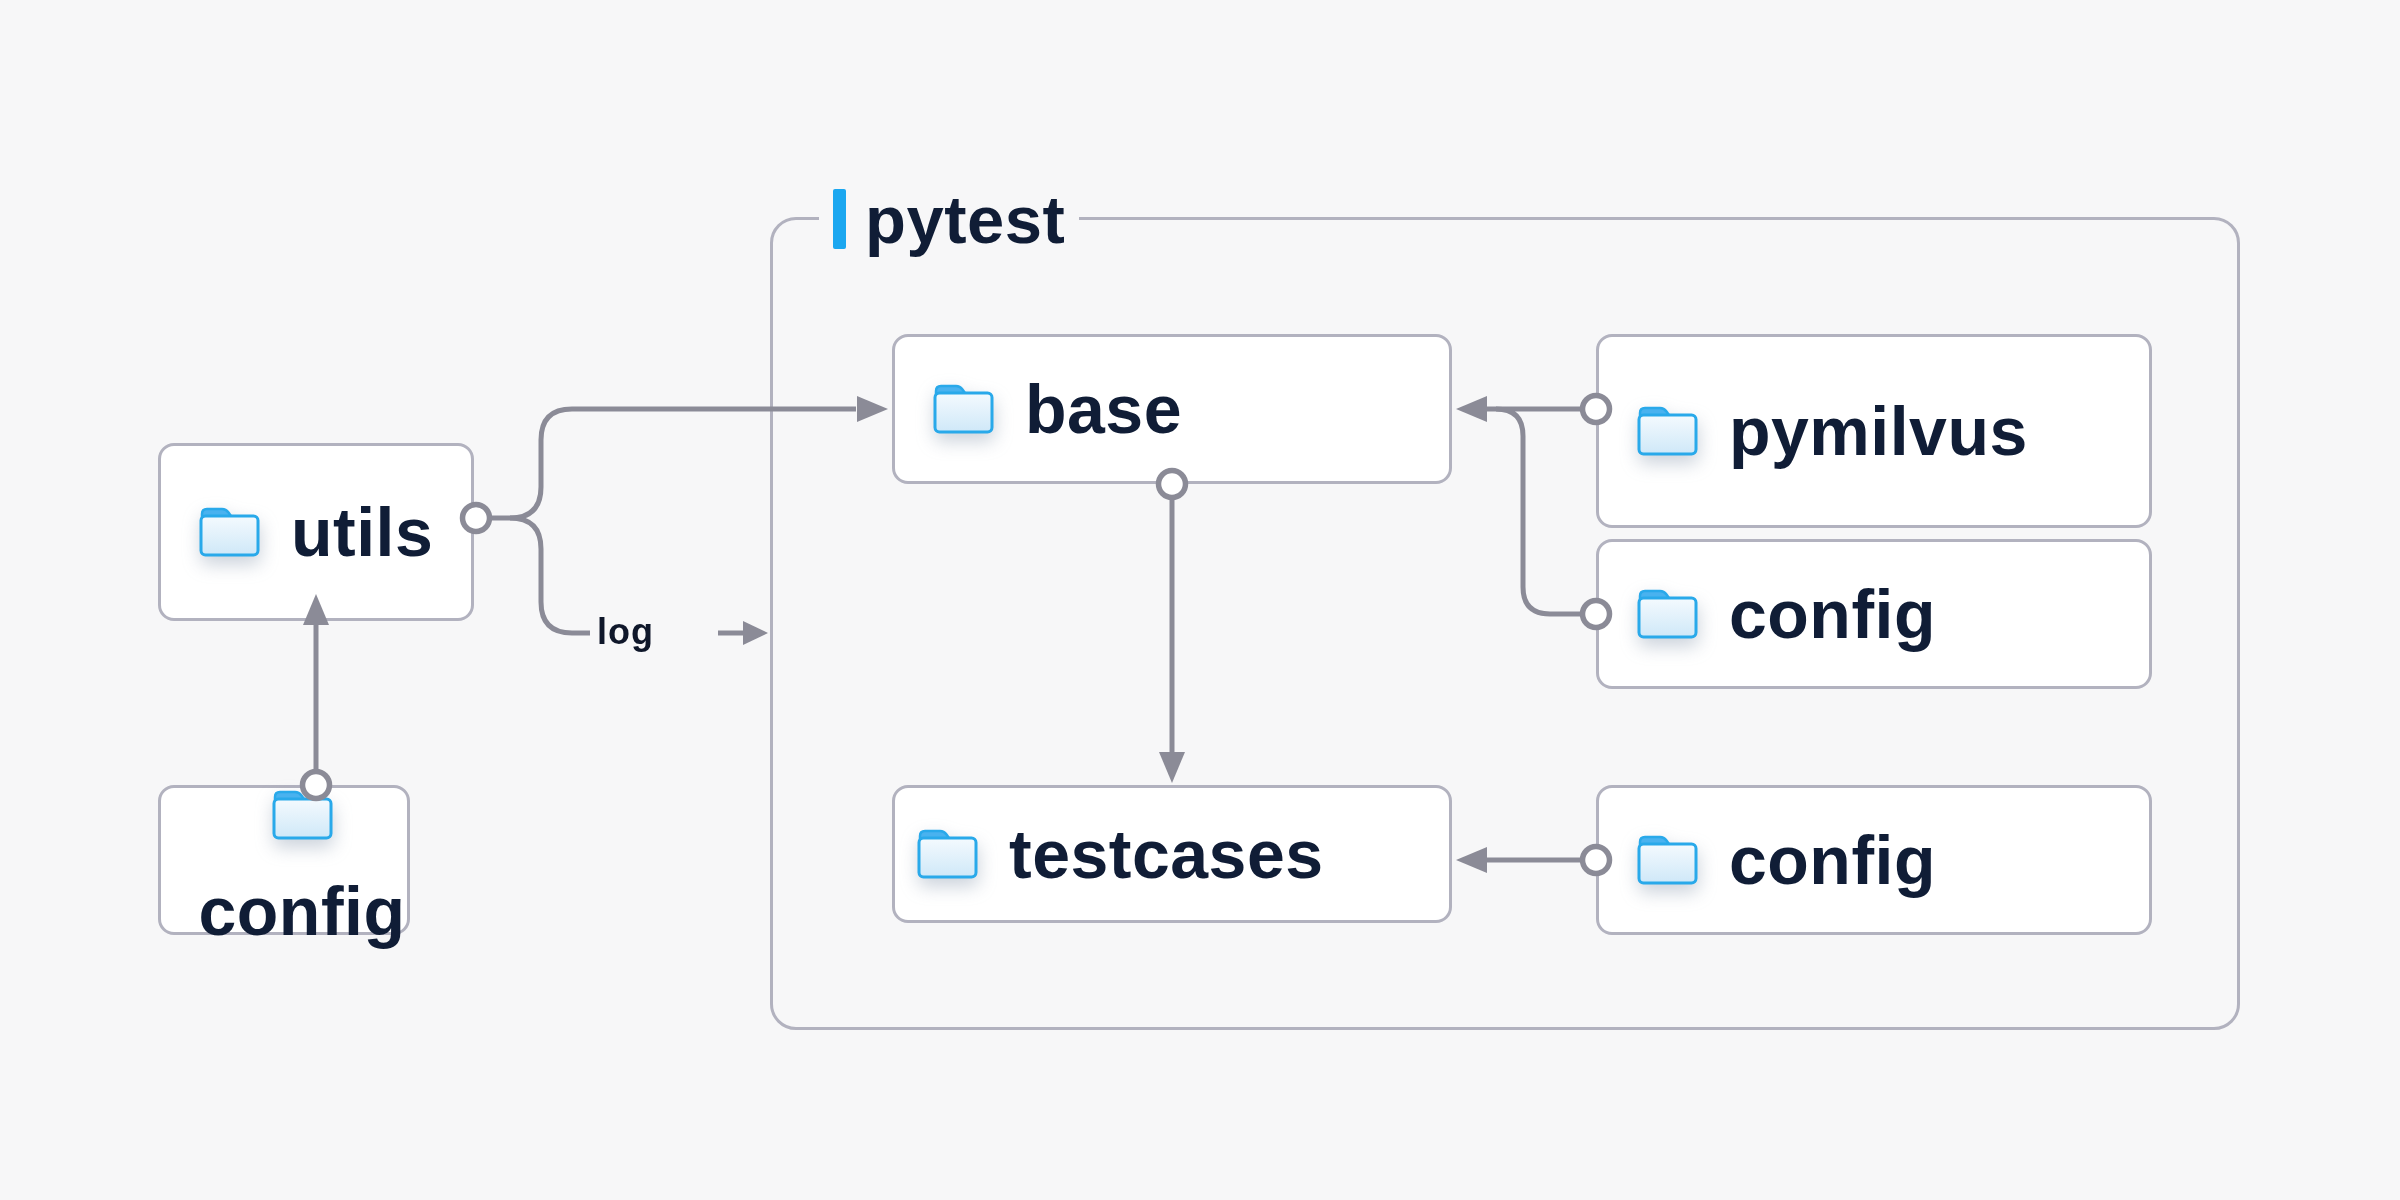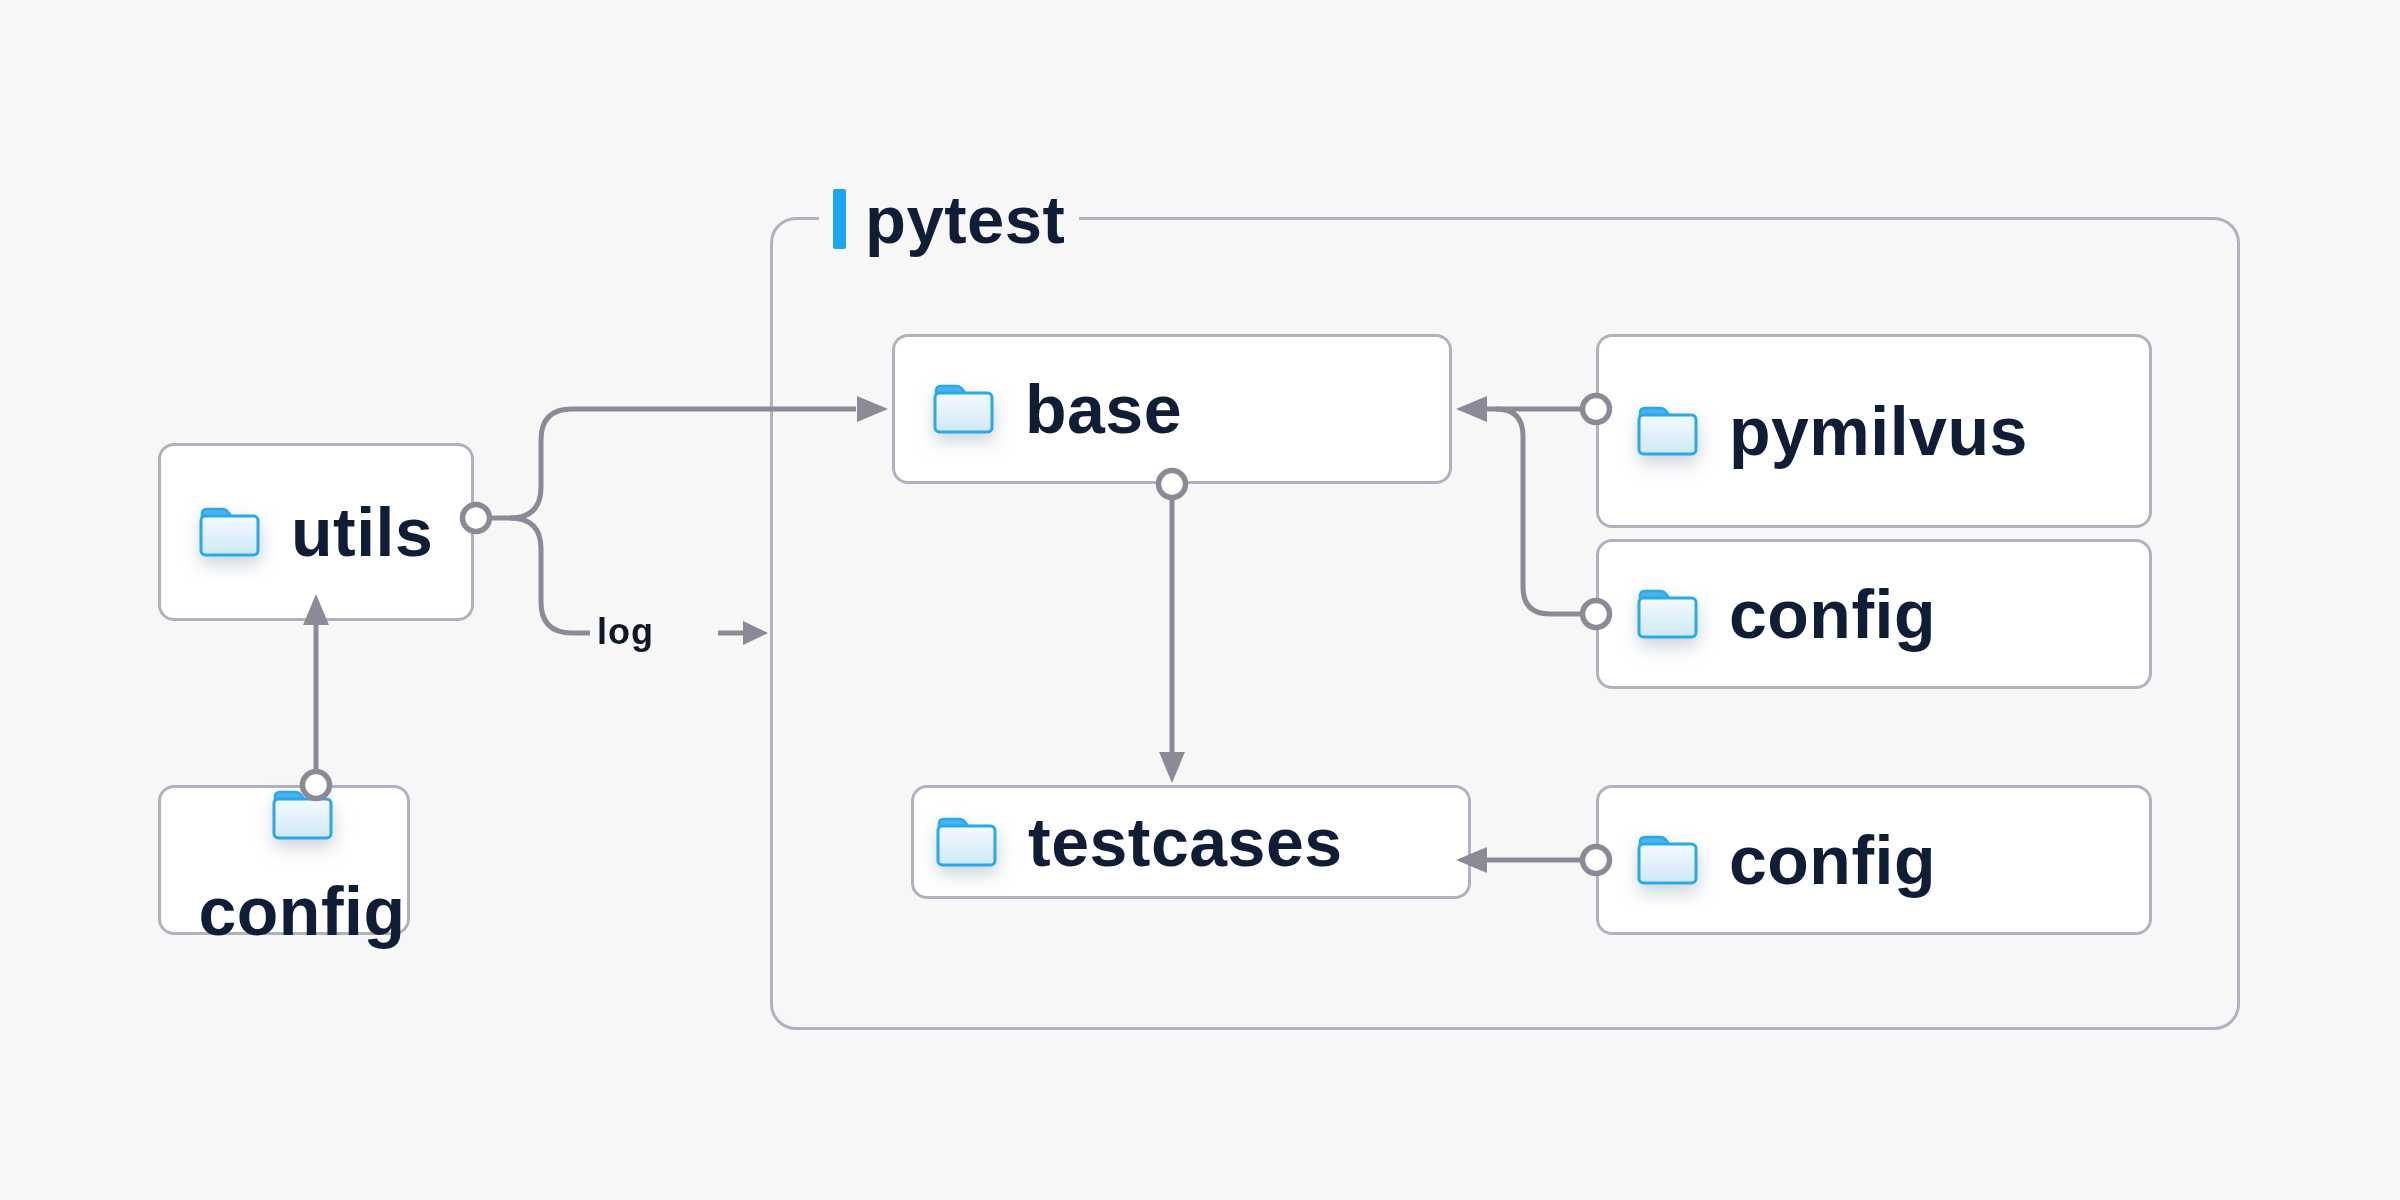--- a/index.html
+++ b/index.html
@@ -29,21 +29,21 @@
     box-sizing:border-box;
   }
   .node .label { font-size:68px; font-weight:700; color:#101d36; letter-spacing:0.5px; }
   .folder { filter: drop-shadow(1px 8px 9px rgba(110,130,155,0.35)); flex:0 0 auto; }
 
   #n-utils     { left:158px;  top:443px; width:316px; height:178px; }
   #n-config    { left:158px;  top:785px; width:252px; height:150px;flex-direction:column; }
   #n-base      { left:892px;  top:334px; width:560px; height:150px; }
   #n-pymilvus  { left:1596px; top:334px; width:556px; height:194px; }
   #n-check     { left:1596px; top:539px; width:556px; height:150px; }
-  #n-testcases { left:911px;  top:785px; width:560px; height:114px;padding-left:20px; }
+  #n-testcases { left:892px;  top:785px; width:560px; height:138px;padding-left:20px; }
   #n-common    { left:1596px; top:785px; width:556px; height:150px; }
 
   
   #wires { position:absolute; left:0; top:0; width:2400px; height:1200px; pointer-events:none; }
   .wire { stroke:#8b8b97; stroke-width:5px; fill:none; }
   .dot  { fill:#ffffff; stroke:#8b8b97; stroke-width:5.5px; }
   .head { fill:#8b8b97; stroke:none; }
 
   
   .edge-label {

